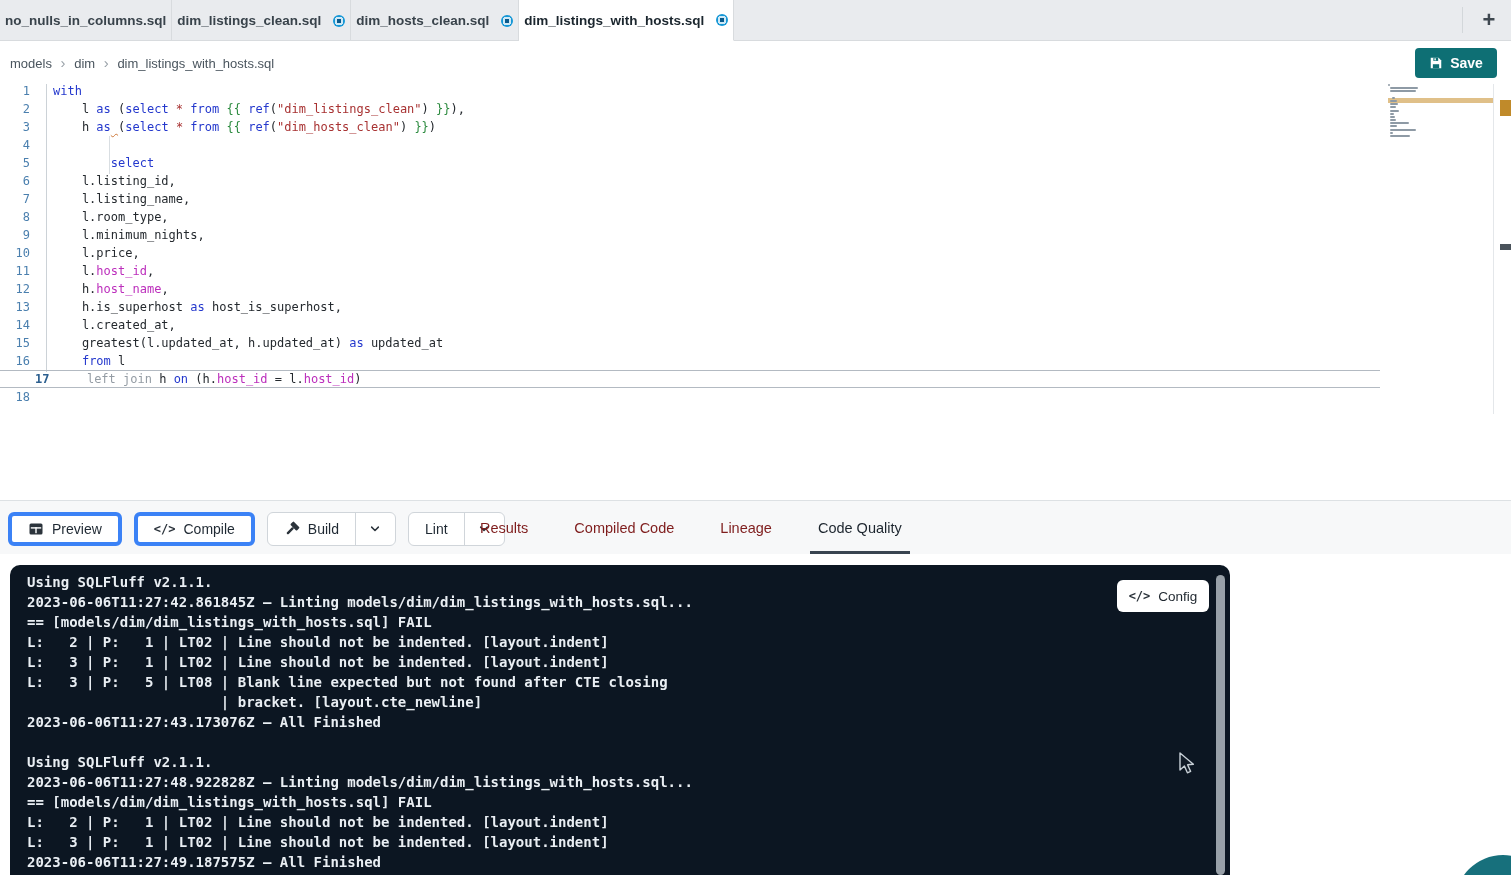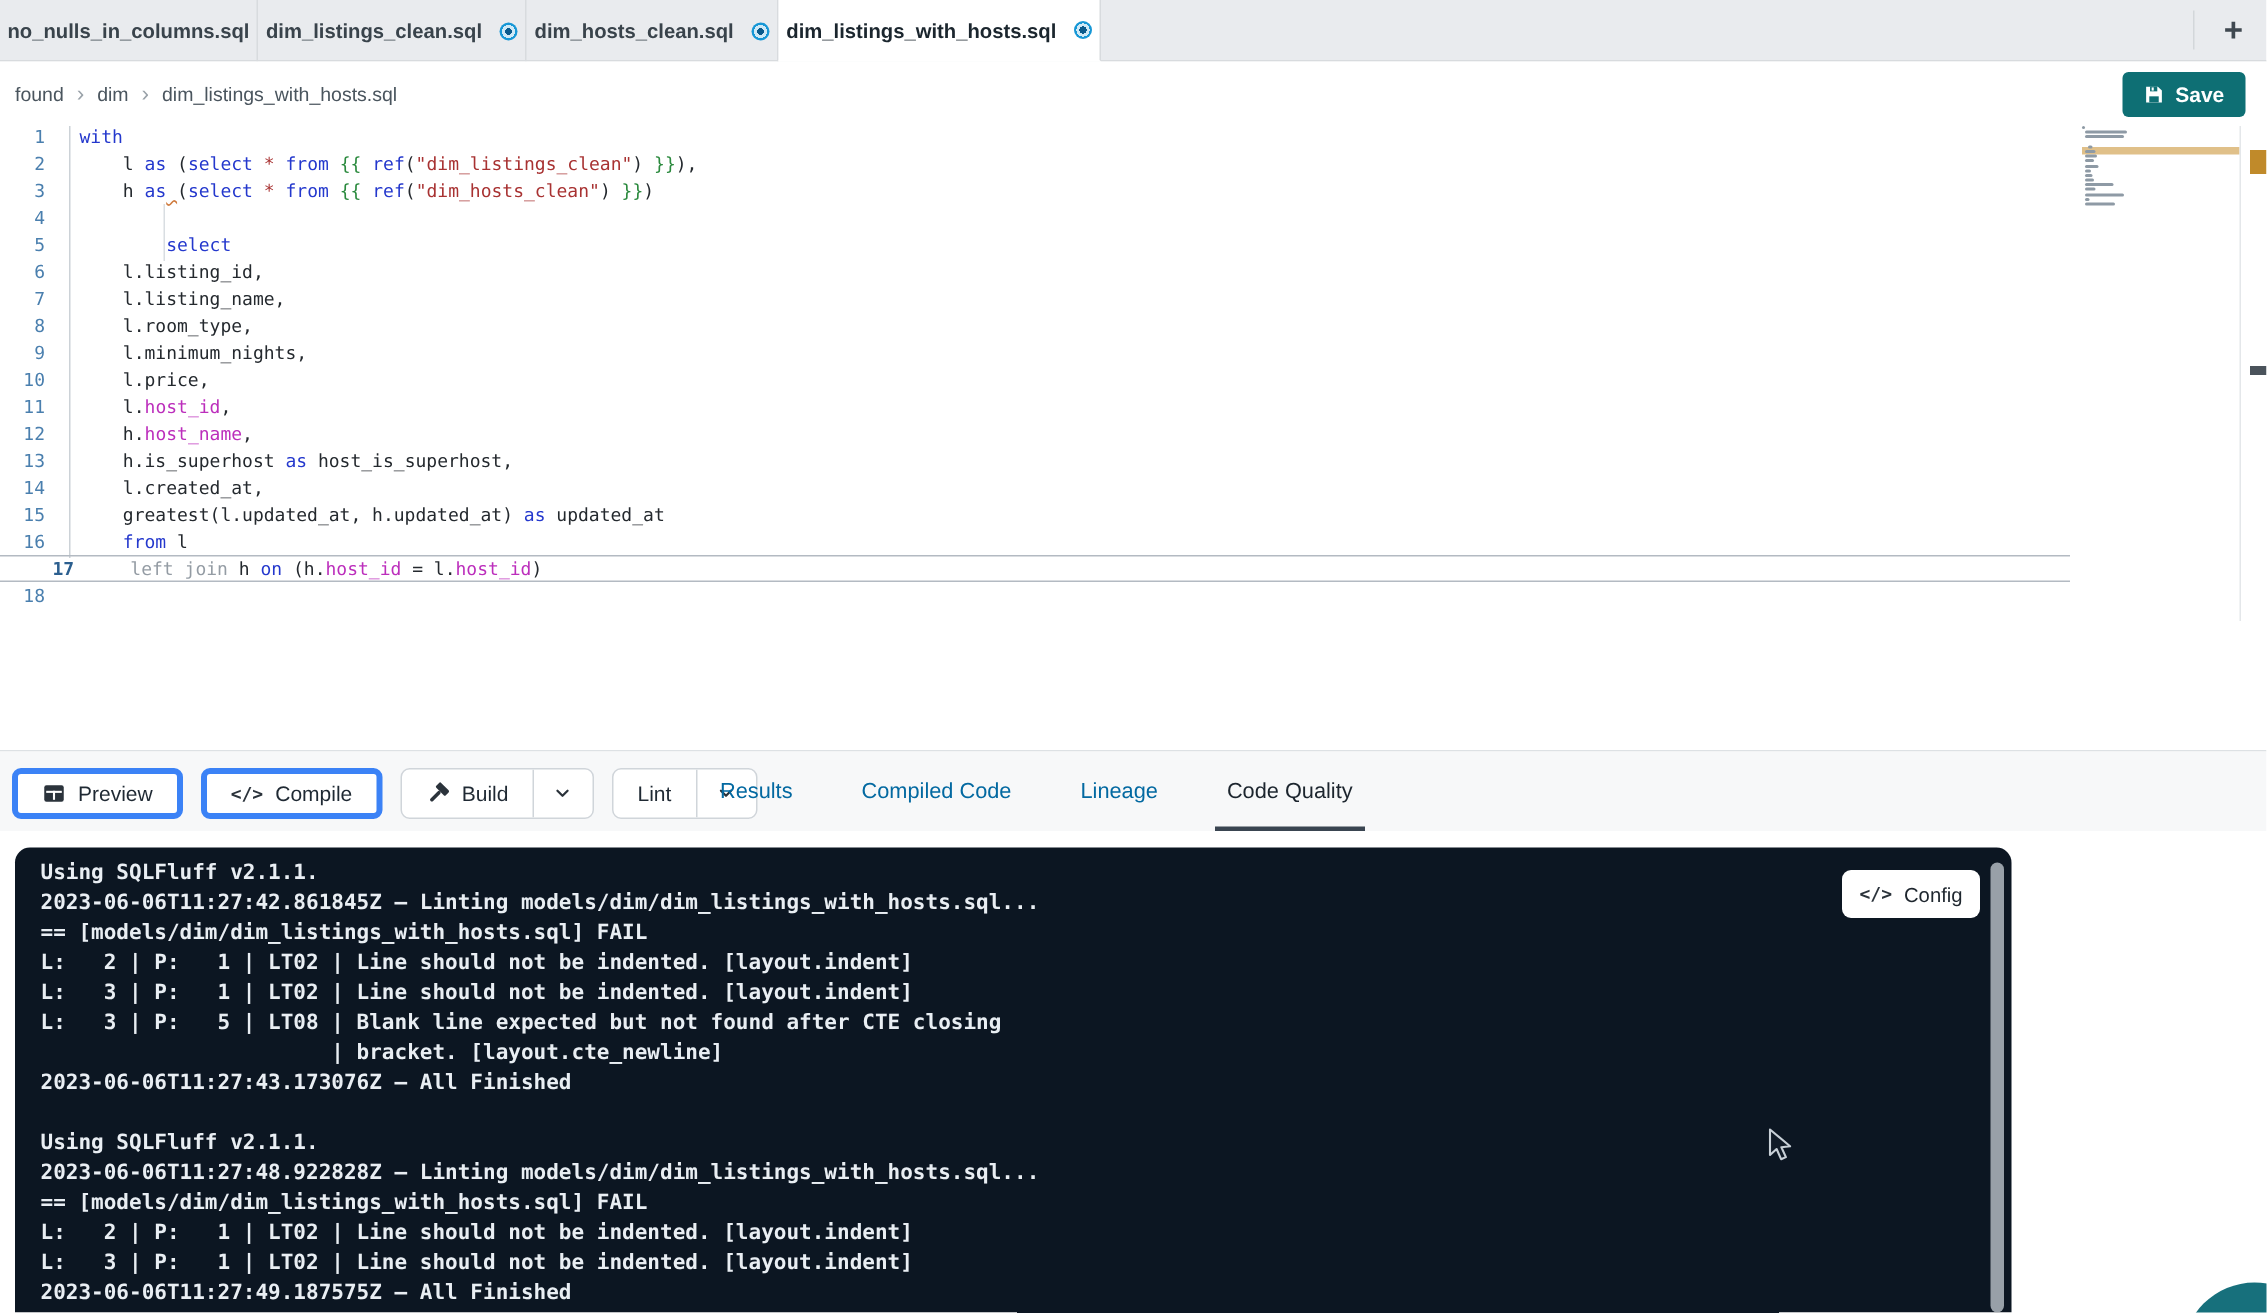--- a/index.html
+++ b/index.html
@@ -72,28 +72,28 @@
   .split { display:flex; height:34px; background:#fff; border:1px solid #d0d5da;
     border-radius:6px; overflow:hidden; }
   .split .main { display:flex; align-items:center; gap:8px; padding:0 16px; border:none;
     background:transparent; font-size:14px; font-weight:500; color:#1f2933; cursor:pointer;
     font-family:"Liberation Sans",sans-serif; }
   .split .arrow { display:flex; align-items:center; justify-content:center; width:40px;
     border:none; border-left:1px solid #d0d5da; background:transparent; cursor:pointer; }
   .code-glyph { font-family:"DejaVu Sans Mono",monospace; font-size:12px; font-weight:700; color:#2b333b; }
 
   .ttabs { position:absolute; left:480px; top:0; height:53px; display:flex; align-items:center; gap:46px; }
-  .ttab { font-size:14.5px; color:#0369a1; font-weight:500; height:53px; display:flex;
+  .ttab { font-size:14.5px; color:#7f1d1d; font-weight:500; height:53px; display:flex;
     align-items:center; cursor:pointer; position:relative; }
   .ttab.active { color:#1c252e; font-weight:400; }
   .ttab.active::after { content:""; position:absolute; left:-8px; right:-8px; bottom:0;
     height:3px; background:#3a4551; }
 
   
-  .terminal { position:absolute; left:10px; top:565px; width:1331px; height:310px;
+  .terminal { position:absolute; left:10px; top:565px; width:1220px; height:310px;
     background:#0c1622; border-radius:10px 10px 0 0; overflow:hidden; }
   .terminal pre { margin:0; padding:7px 0 0 17px; font-family:"DejaVu Sans Mono", monospace;
     font-size:14px; line-height:20px; font-weight:700; color:#e9eef3; }
   .config-btn { position:absolute; top:15px; right:21px; width:92px; height:32px;
     background:#fff; border:none; border-radius:6px; display:flex; align-items:center;
     justify-content:center; gap:8px; font-size:13.5px; font-weight:500; color:#1e262e;
     cursor:pointer; font-family:"Liberation Sans",sans-serif; }
   .t-scrollbar { position:absolute; top:10px; right:5px; width:9px; bottom:0;
     background:#98a0a8; border-radius:5px; }
   .fab { position:absolute; left:1455px; top:855px; width:96px; height:96px;
@@ -123,21 +123,21 @@
       <span class="mod-dot"></span>
     </div>
     <div class="newtab">
       <span class="sep"></span>
       <button class="plus-btn">+</button>
     </div>
   </div>
 
   <div class="crumb-bar">
     <nav class="breadcrumb">
-      <span>found</span>
+      <span>models</span>
       <span class="chev">›</span>
       <span>dim</span>
       <span class="chev">›</span>
       <span>dim_listings_with_hosts.sql</span>
     </nav>
     <button class="save-btn">
       <svg width="14" height="14" viewBox="0 0 16 16">
         <path d="M2 2 h9 l3 3 v9 h-12 z" fill="#fff"></path>
         <rect x="5" y="2" width="5.5" height="3.6" fill="#0e6f74"></rect>
         <rect x="6.2" y="2.6" width="1.6" height="2.4" fill="#fff"></rect>

